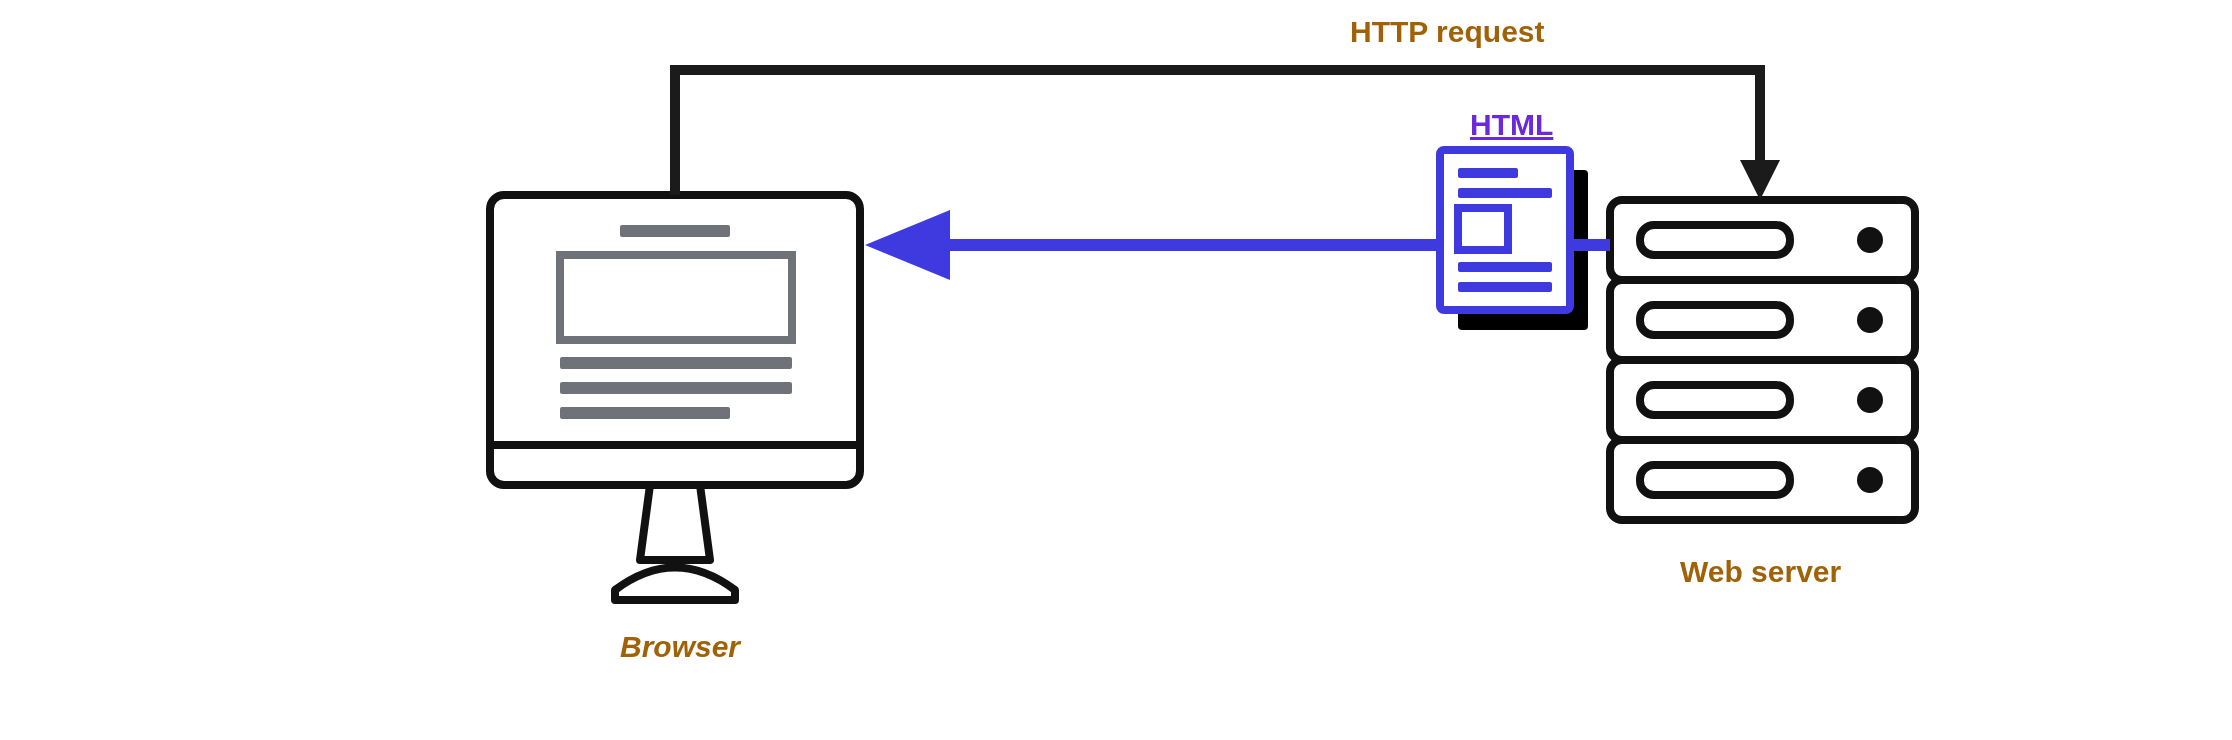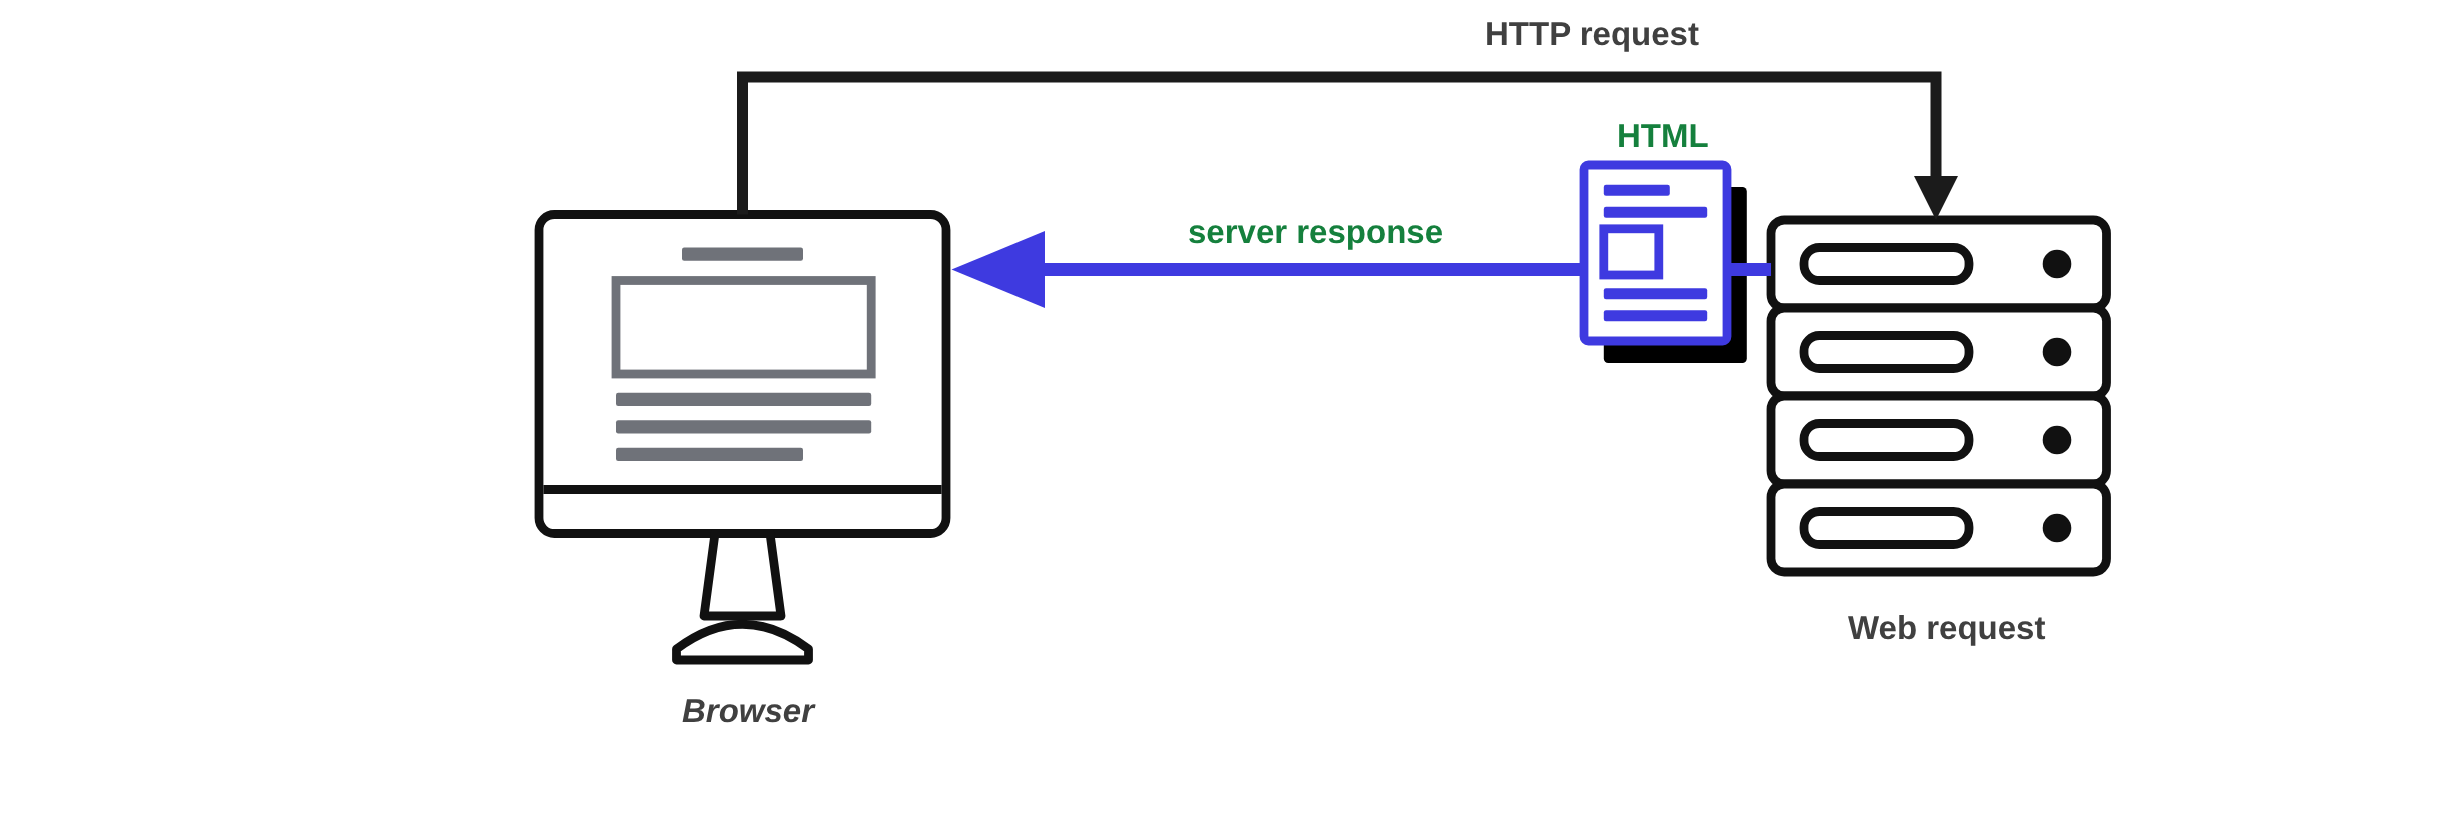--- a/index.html
+++ b/index.html
@@ -13,26 +13,27 @@
   }
   .stage {
     position: absolute;
     left: 0; top: 0;
     width: 2232px;
     height: 740px;
   }
   .label {
     position: absolute;
     font-weight: 700;
-    color: #404040;
+    color: #a16207;
     font-size: 30px;
     white-space: nowrap;
   }
   .label-blue {
-    color: #15803d;
+    color: #6d28d9;
+    text-decoration: underline;
   }
 </style>
 </head>
 <body>
 
 <div class="stage">
 
   <svg width="2232" height="740" viewBox="0 0 2232 740">
 
     <g>
@@ -106,21 +107,20 @@
       <line x1="1440" y1="245" x2="910" y2="245" stroke="#3e3ae0" stroke-width="12"></line>
 
       <polygon points="865,245 950,210 950,280" fill="#3e3ae0"></polygon>
     </g>
 
   </svg>
 
   
   <div class="label" style="left:1350px; top:15px;">HTTP request</div>
 
-  <div class="label label-blue" style="left:1080px; top:195px;">server response</div>
 
   <div class="label label-blue" style="left:1470px; top:108px;">HTML</div>
 
   <div class="label" style="left:620px; top:630px;font-style:italic;">Browser</div>
 
-  <div class="label" style="left:1680px; top:555px;">Web request</div>
+  <div class="label" style="left:1680px; top:555px;">Web server</div>
 
 </div>
 
 </body></html>

